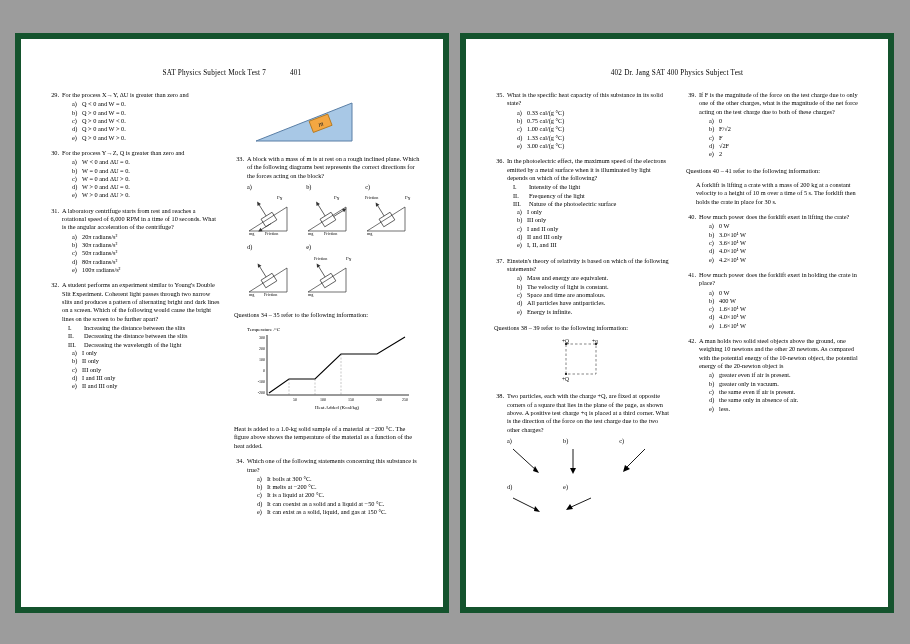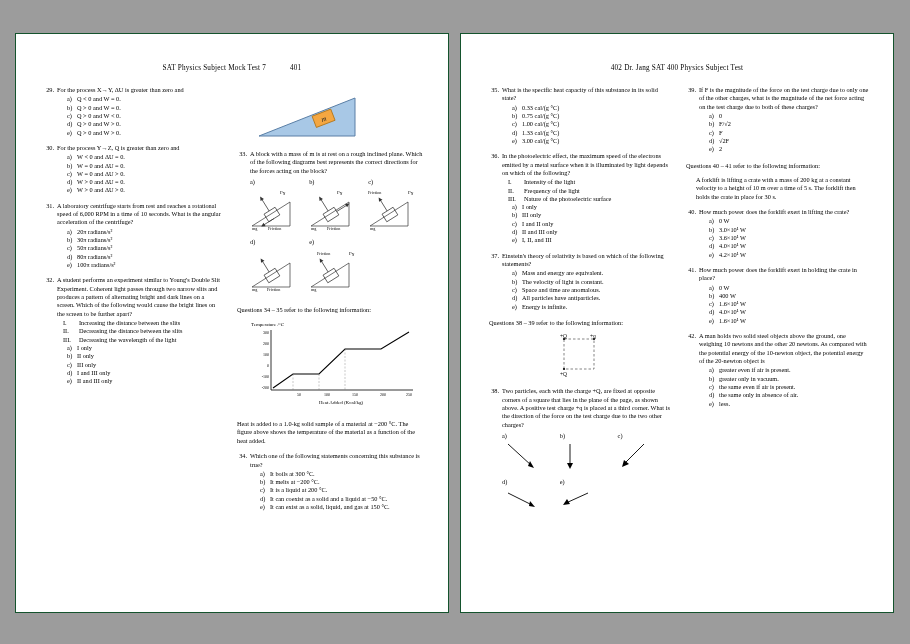--- a/index.html
+++ b/index.html
@@ -14,21 +14,21 @@
     position: relative;
     background: #9c9c9c;
     overflow: hidden;
   }
   .sheet {
     position: absolute;
     top: 33px;
     width: 434px;
     height: 580px;
     background: #ffffff;
-    border: 1px solid #14532d;
+    border: 6px solid #14532d;
     box-sizing: border-box;
     overflow: hidden;
   }
   .sheet.left { left: 15px; }
   .sheet.right { left: 460px; }
   .inner {
     position: absolute;
     left: 10px;
     right: 10px;
     top: 8px;

